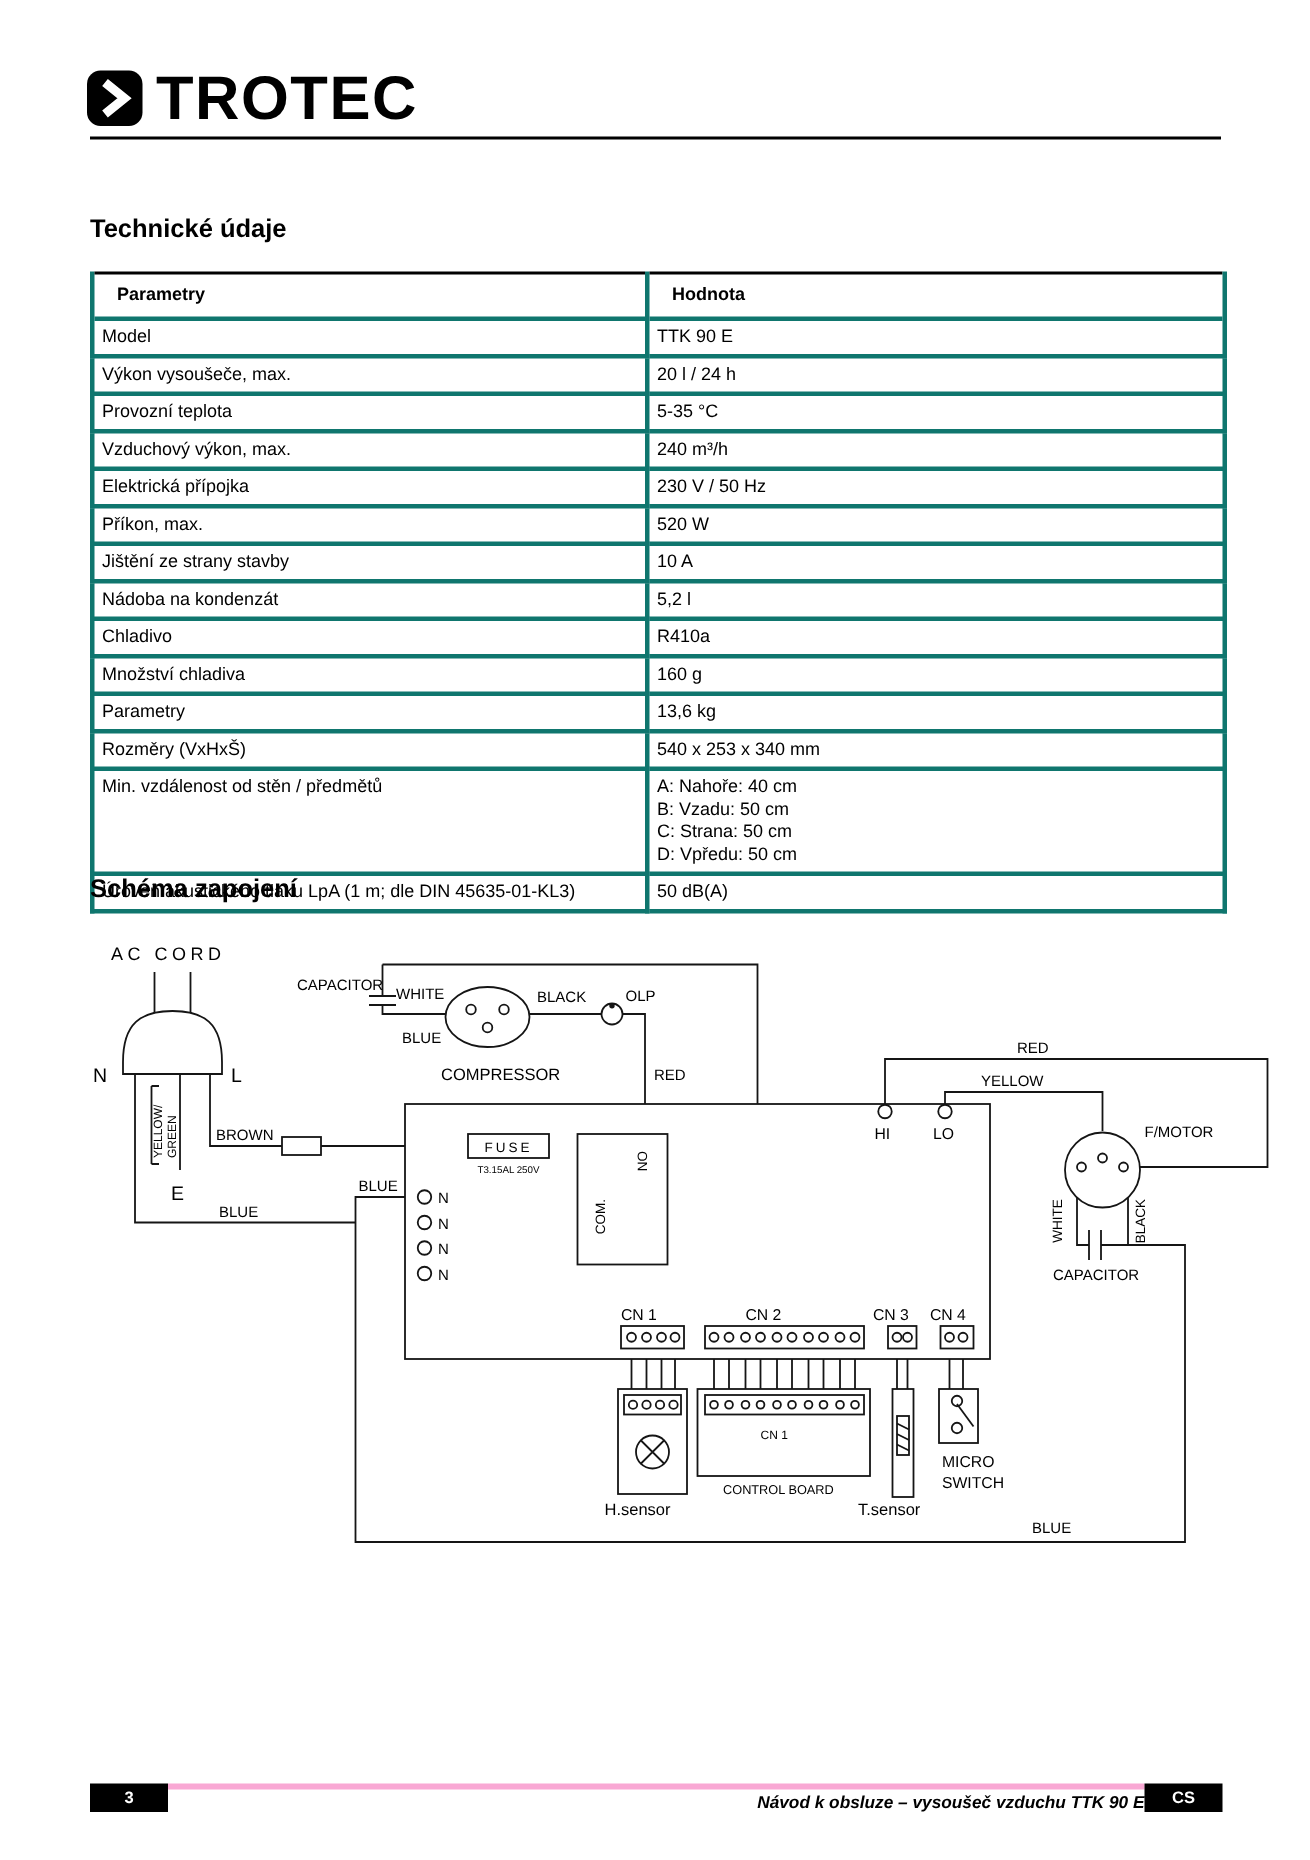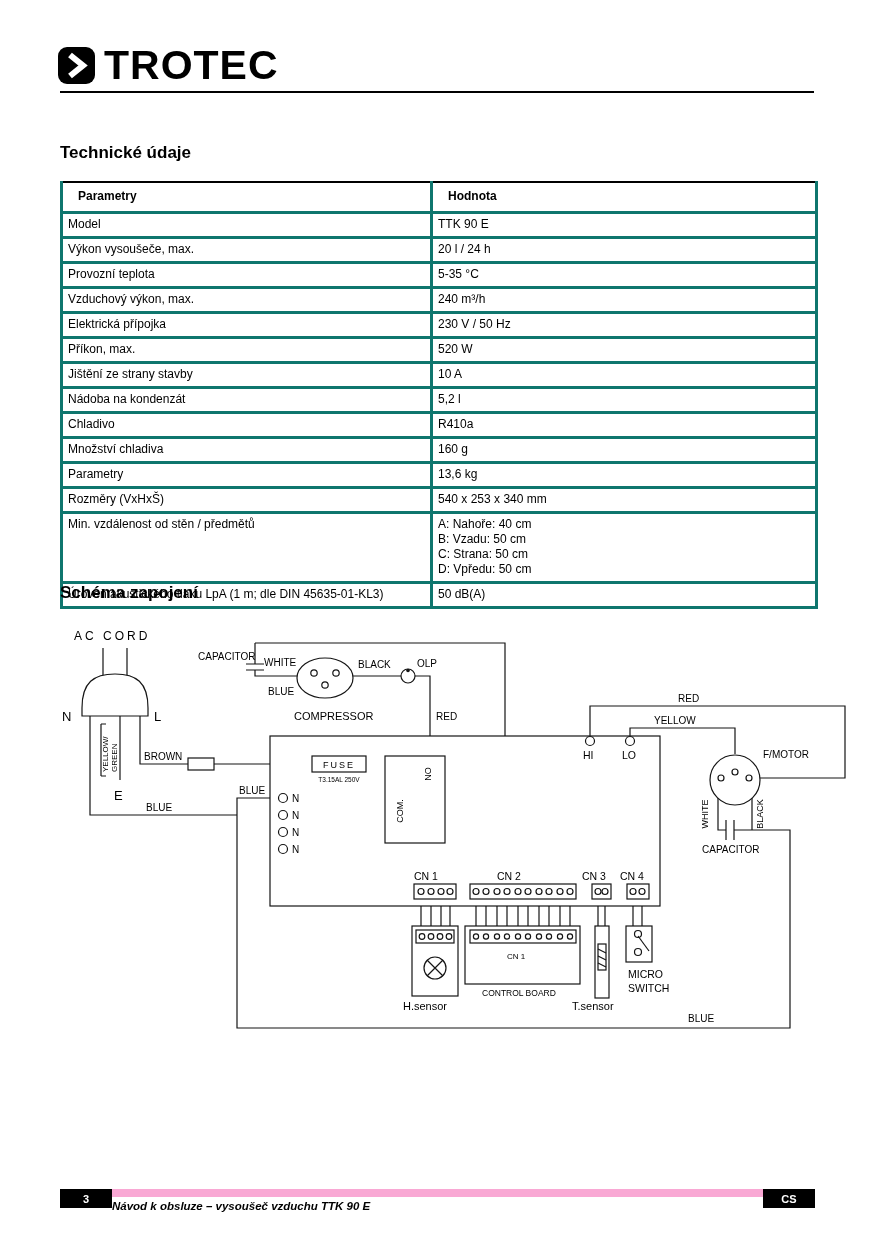--- a/index.html
+++ b/index.html
@@ -35,21 +35,21 @@
   svg .d{fill:#151515;stroke:none}
   svg text{font-family:"Liberation Sans",sans-serif;fill:#000}
   .f65{font-size:6.5px}.f8{font-size:8px}.f85{font-size:8.5px}.f9{font-size:9px}
   .f10{font-size:10px}.f105{font-size:10.5px}.f11{font-size:11px}.f12{font-size:12px}
   .f13{font-size:13px}.am{text-anchor:middle}.lsp{letter-spacing:3px}.ls2{letter-spacing:2px}
 
   
   .footer{position:absolute;left:60px;top:1189px;width:755px;display:flex;height:19px}
   .fbox{width:52px;background:#000;color:#fff;font-size:11px;font-weight:bold;
         display:flex;align-items:center;justify-content:center}
-  .fmid{flex:1;border-top:8px solid #f9a8d4;text-align:left;font-size:11.5px;
+  .fmid{flex:1;border-top:4px solid #f9a8d4;text-align:right;font-size:11.5px;
         font-weight:bold;font-style:italic;padding-top:2px;line-height:14px}
 </style>
 </head>
 <body>
 
 <div class="logo">
   <div class="logo-mark">
     <svg width="37" height="37" viewBox="0 0 37 37">
       <path d="M12 8 L25 18.5 L12 29" stroke="#fff" stroke-width="6" fill="none"></path>
     </svg>

